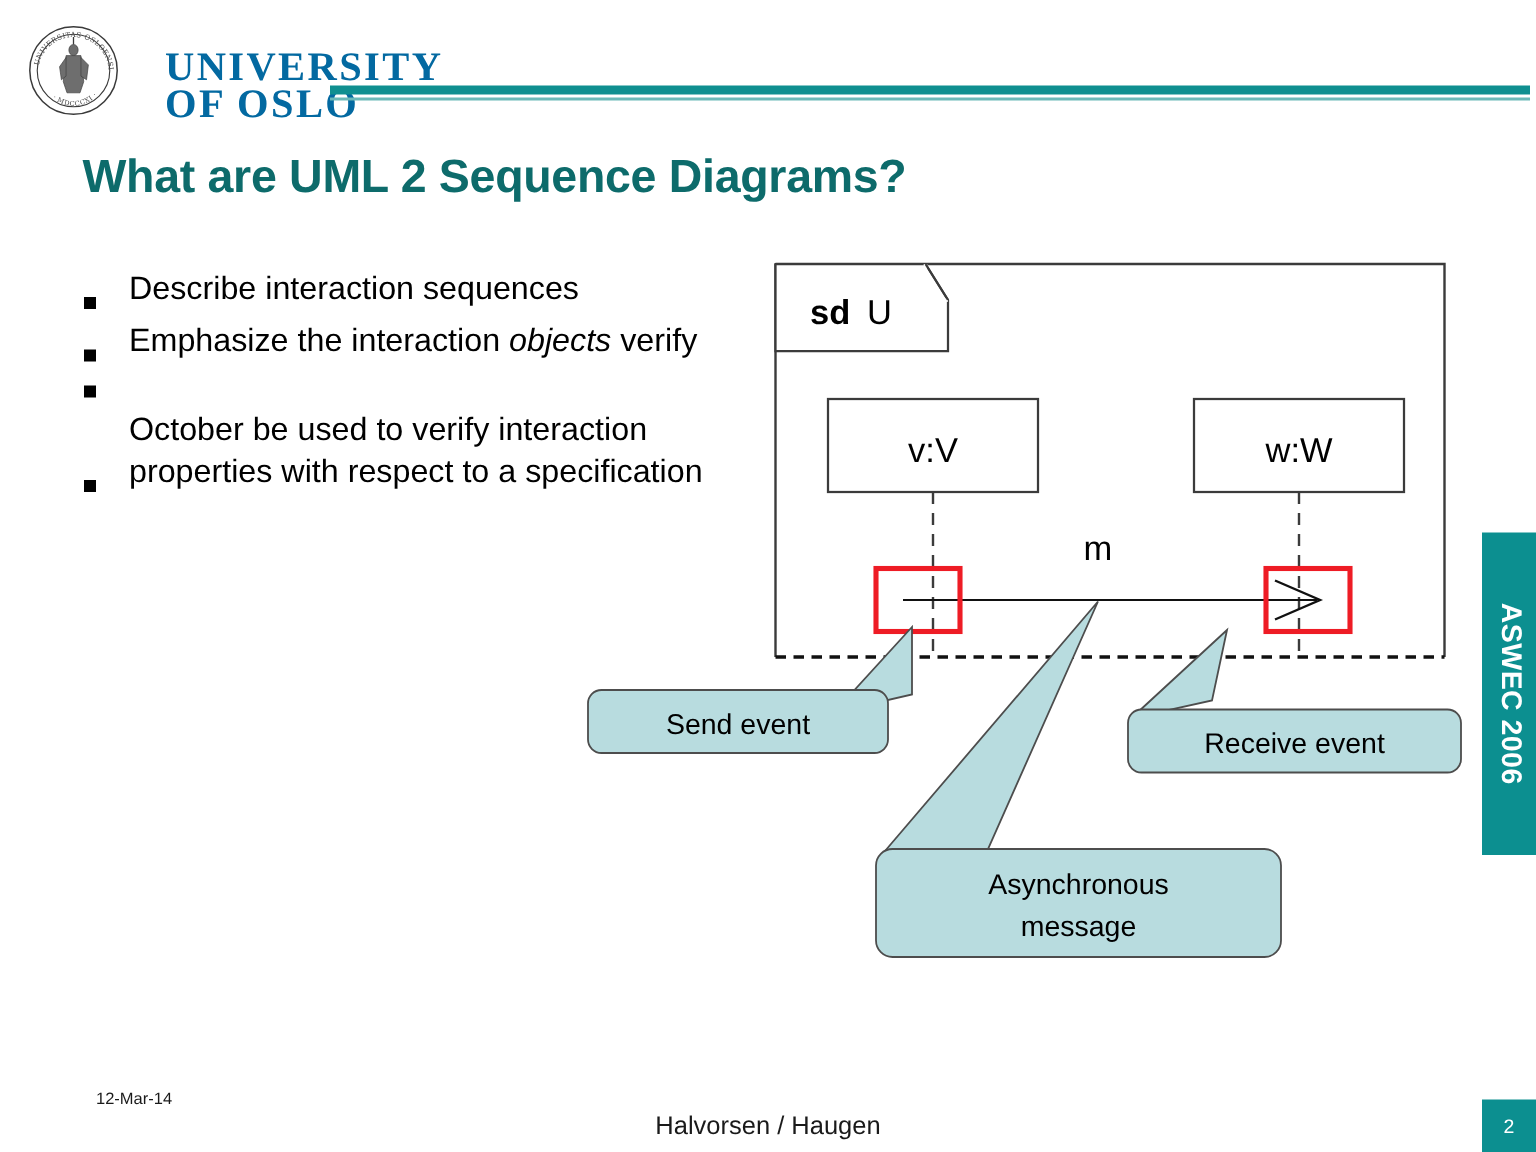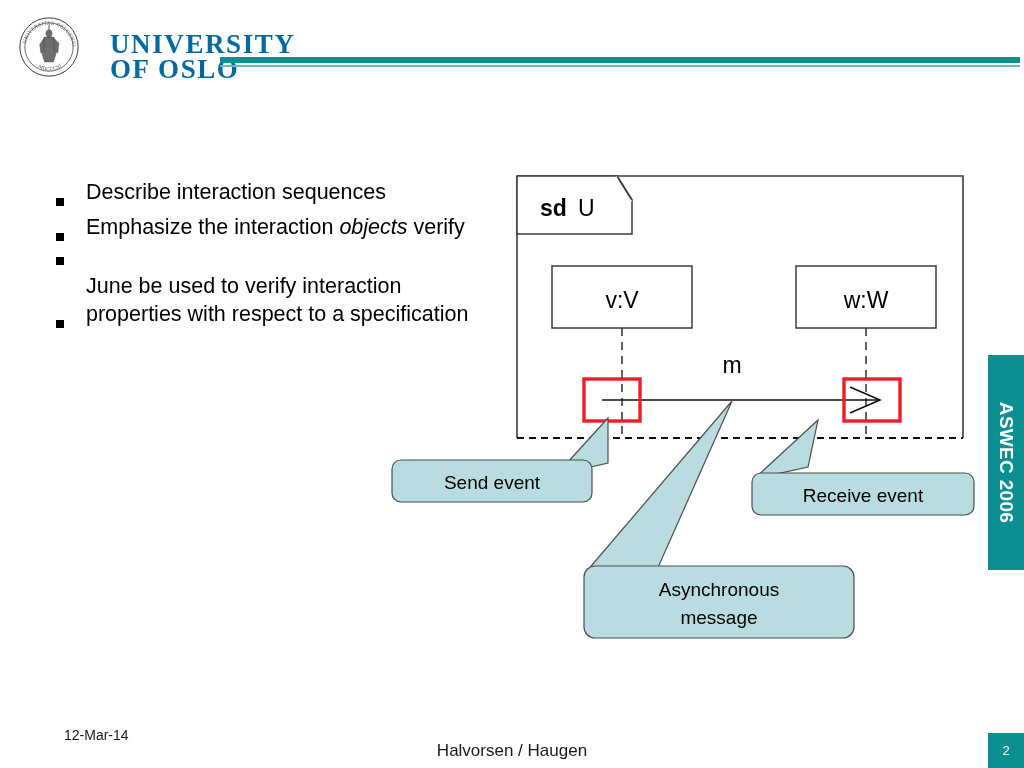--- a/index.html
+++ b/index.html
@@ -125,21 +125,21 @@
     display: flex;
     align-items: center;
     justify-content: center;
     white-space: nowrap;
   }
 
   
   .footer-date {
     position: absolute;
     left: 64px; top: 727px;
-    font-size: 14px;
+    font-size: 11px;
     color: #1a1a1a;
   }
   .footer-authors {
     position: absolute;
     left: 0; top: 741px;
     width: 1024px;
     text-align: center;
     font-size: 17px;
     color: #1a1a1a;
   }
@@ -190,40 +190,41 @@
       </text>
     </svg>
 
     <div class="uio-text">UNIVERSITY
 OF OSLO</div>
   </div>
 
   <div class="teal-rule-thick"></div>
   <div class="teal-rule-thin"></div>
 
+  <div class="slide-title">What are UML 2 Sequence Diagrams?</div>
 
   <div class="bullets">
 
     <div class="bullet-row">
       <div class="bullet-marker"></div>
       <div class="bullet-text"><span>Describe interaction sequences</span></div>
     </div>
 
     <div class="bullet-row">
       <div class="bullet-marker"></div>
       <div class="bullet-text"><span>Emphasize the interaction </span><em>objects</em><span> verify</span></div>
     </div>
 
     <div class="bullet-row">
       <div class="bullet-marker"></div>
     </div>
 
     <div class="bullet-row">
       <div class="bullet-marker"></div>
-      <div class="bullet-text"><span>June be used to verify interaction properties with respect to a specification</span></div>
+      <div class="bullet-text"><span>October be used to verify interaction properties with respect to a specification</span></div>
     </div>
 
   </div>
 
   <div class="sd-area">
     <svg class="sd-svg" width="620" height="500" viewBox="0 0 620 500">
 
       <path d="M137 8 L583 8 L583 270" fill="none" stroke="#3b3b3b" stroke-width="1.6"></path>
       <path d="M137 8 L137 270" fill="none" stroke="#3b3b3b" stroke-width="1.6"></path>
       <path d="M137 270 L583 270" fill="none" stroke="#111111" stroke-width="2.2" stroke-dasharray="7 5"></path>

